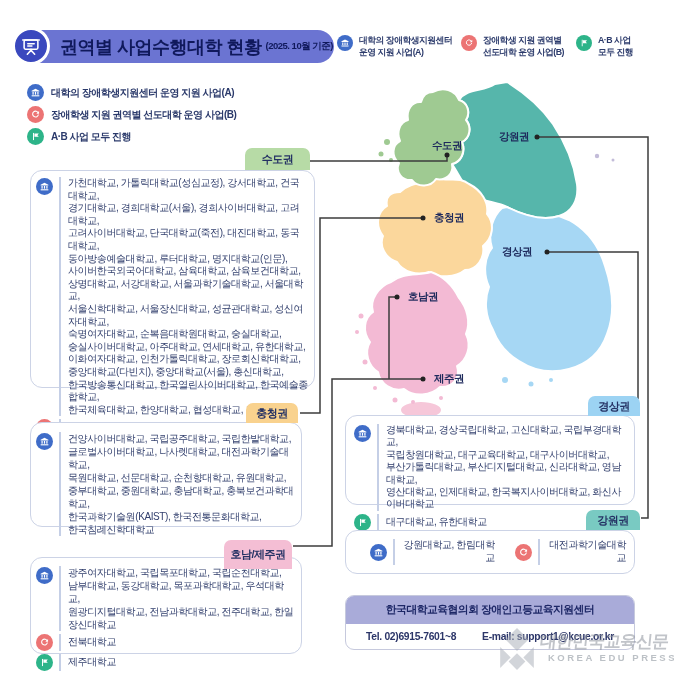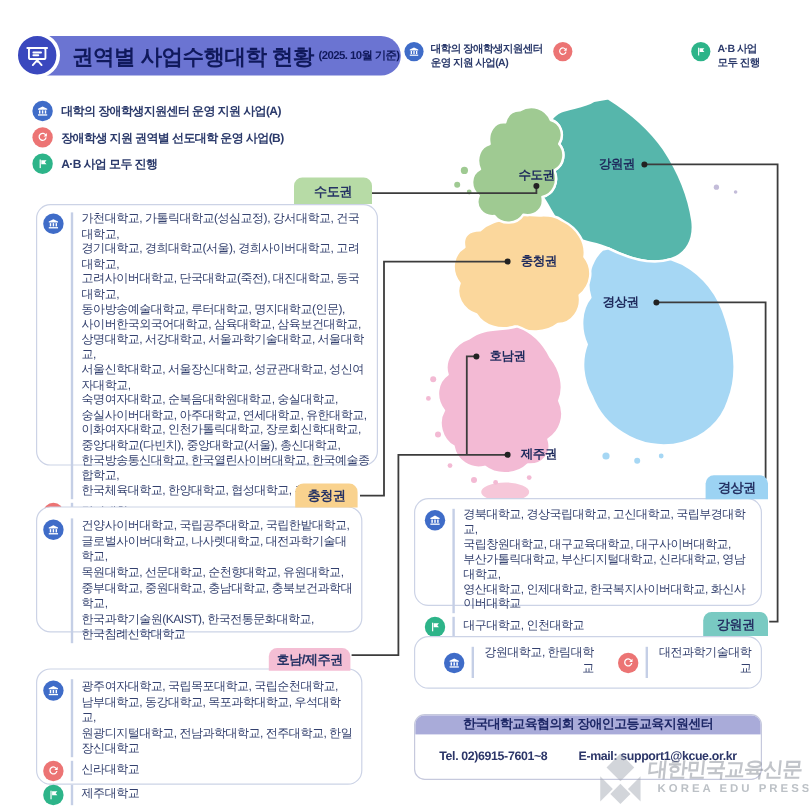--- a/index.html
+++ b/index.html
@@ -33,21 +33,21 @@
   .row{display:flex;align-items:flex-start;margin-bottom:3px;}
   .row .cicon{margin-top:1px;}
   .row-text{border-left:2px solid #c5cfe6;padding-left:7px;margin-left:6px;
             font-size:10px;line-height:12.7px;letter-spacing:-0.4px;color:#33406e;
             white-space:pre-line;font-weight:500;}
   .row-single{display:flex;align-items:center;margin-bottom:3px;text-align:right;}
   .row-single .row-text{display:flex;align-items:center;min-height:17px;}
   
   .contact{left:345px;top:595px;width:290px;height:55px;border:1.5px solid #c6c9dd;border-radius:9px;
            box-sizing:border-box;overflow:hidden;background:#fff;display:flex;flex-direction:column;}
-  .contact-head{background:#a9abd9;height:16px;display:flex;align-items:center;justify-content:center;
+  .contact-head{background:#a9abd9;height:28px;display:flex;align-items:center;justify-content:center;
                 font-size:10.8px;font-weight:bold;color:#1d2766;letter-spacing:-0.5px;}
   .contact-body{flex:1;display:flex;align-items:center;justify-content:center;gap:26px;
                 font-size:10.3px;font-weight:bold;color:#2b3568;letter-spacing:-0.3px;}
   
   .wm{left:496px;top:626px;width:178px;height:48px;z-index:9;pointer-events:none;}
   .wm-kr{position:absolute;left:44px;top:4px;font-size:17px;font-weight:bold;color:#8f949e;
          opacity:.55;letter-spacing:-1px;transform:skewX(-6deg);white-space:nowrap;}
   .wm-en{position:absolute;left:52px;top:26px;font-size:9.5px;font-weight:bold;color:#99a0a8;
          opacity:.65;letter-spacing:2.5px;white-space:nowrap;}
 </style>
@@ -181,20 +181,22 @@
     <span class="legend-text">대학의 장애학생지원센터
 운영 지원 사업(A)</span>
   </div>
   <div class="abs legend2" style="left:461px;top:35px;width:112px;">
     <span class="cicon ic-b" style="width:16px;height:16px;">
       <svg width="10" height="10" viewBox="0 0 20 20">
           <path fill="none" stroke="#fff" stroke-width="2" d="M15 7.2A5.3 5.3 0 1 0 15.3 10"></path>
           <path fill="#fff" d="M16.5 3.5v5h-5z"></path>
         </svg>
     </span>
+    <span class="legend-text">장애학생 지원 권역별
+선도대학 운영 사업(B)</span>
   </div>
   <div class="abs legend2" style="left:576px;top:35px;width:80px;">
     <span class="cicon ic-ab" style="width:16px;height:16px;">
       <svg width="10" height="10" viewBox="0 0 20 20" fill="#fff">
           <rect x="5.5" y="3.5" width="1.8" height="13"></rect>
           <path d="M8 4.5h8l-2.6 3 2.6 3H8z"></path>
         </svg>
     </span>
     <span class="legend-text">A·B 사업
 모두 진행</span>
@@ -260,21 +262,21 @@
       </span>
       <div class="row-text" style="line-height:13px;">건양사이버대학교, 국립공주대학교, 국립한밭대학교,
 글로벌사이버대학교, 나사렛대학교, 대전과학기술대학교,
 목원대학교, 선문대학교, 순천향대학교, 유원대학교,
 중부대학교, 중원대학교, 충남대학교, 충북보건과학대학교,
 한국과학기술원(KAIST), 한국전통문화대학교,
 한국침례신학대학교</div>
     </div>
   </div>
 
-  <div class="abs tab" style="left:224px;top:540px;width:68px;height:19px;background:#f4bed4;">호남/제주권</div>
+  <div class="abs tab" style="left:224px;top:540px;width:68px;height:29px;background:#f4bed4;">호남/제주권</div>
   <div class="abs rbox" style="left:30px;top:557px;width:272px;height:97px;z-index:2;padding-top:8px;">
     <div class="row">
       <span class="cicon ic-a" style="width:17px;height:17px;">
         <svg width="11" height="11" viewBox="0 0 20 20" fill="#fff">
             <path d="M10 3l7 3.6v1.4H3V6.6z"></path>
             <rect x="4.5" y="9" width="2.2" height="5"></rect>
             <rect x="8.9" y="9" width="2.2" height="5"></rect>
             <rect x="13.3" y="9" width="2.2" height="5"></rect>
             <rect x="3" y="15" width="14" height="2"></rect>
           </svg>
@@ -283,21 +285,21 @@
 남부대학교, 동강대학교, 목포과학대학교, 우석대학교,
 원광디지털대학교, 전남과학대학교, 전주대학교, 한일장신대학교</div>
     </div>
     <div class="row-single">
       <span class="cicon ic-b" style="width:17px;height:17px;">
         <svg width="11" height="11" viewBox="0 0 20 20">
             <path fill="none" stroke="#fff" stroke-width="2" d="M15 7.2A5.3 5.3 0 1 0 15.3 10"></path>
             <path fill="#fff" d="M16.5 3.5v5h-5z"></path>
           </svg>
       </span>
-      <div class="row-text">신라대학교</div>
+      <div class="row-text">전북대학교</div>
     </div>
     <div class="row-single">
       <span class="cicon ic-ab" style="width:17px;height:17px;">
         <svg width="11" height="11" viewBox="0 0 20 20" fill="#fff">
             <rect x="5.5" y="3.5" width="1.8" height="13"></rect>
             <path d="M8 4.5h8l-2.6 3 2.6 3H8z"></path>
           </svg>
       </span>
       <div class="row-text">제주대학교</div>
     </div>
@@ -320,21 +322,21 @@
 부산가톨릭대학교, 부산디지털대학교, 신라대학교, 영남대학교,
 영산대학교, 인제대학교, 한국복지사이버대학교, 화신사이버대학교</div>
     </div>
     <div class="row-single">
       <span class="cicon ic-ab" style="width:17px;height:17px;">
         <svg width="11" height="11" viewBox="0 0 20 20" fill="#fff">
             <rect x="5.5" y="3.5" width="1.8" height="13"></rect>
             <path d="M8 4.5h8l-2.6 3 2.6 3H8z"></path>
           </svg>
       </span>
-      <div class="row-text">대구대학교, 인천대학교</div>
+      <div class="row-text">대구대학교, 유한대학교</div>
     </div>
   </div>
 
   <div class="abs tab" style="left:586px;top:510px;width:54px;height:20px;background:#79cac2;">강원권</div>
   <div class="abs rbox" style="left:345px;top:530px;width:290px;height:44px;z-index:2;flex-direction:row;align-items:center;padding:0 8px;gap:20px;">
     <div class="row-single" style="margin-bottom:0;padding-left:16px;">
       <span class="cicon ic-a" style="width:17px;height:17px;">
         <svg width="11" height="11" viewBox="0 0 20 20" fill="#fff">
             <path d="M10 3l7 3.6v1.4H3V6.6z"></path>
             <rect x="4.5" y="9" width="2.2" height="5"></rect>

